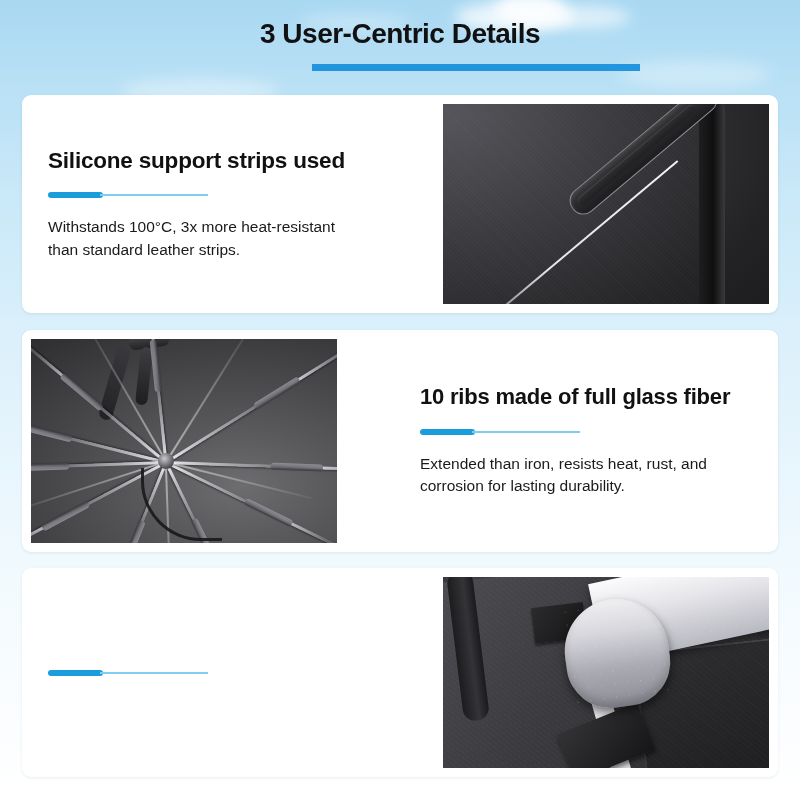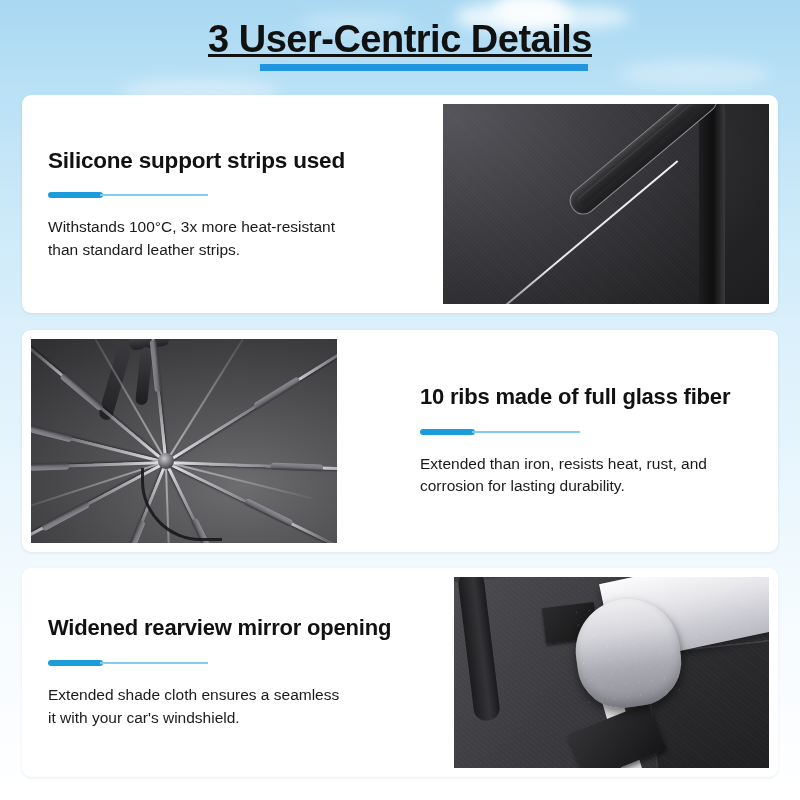--- a/index.html
+++ b/index.html
@@ -48,27 +48,26 @@
   
   .title-wrap {
     position: absolute;
     left: 0; top: 18px;
     width: 800px;
     text-align: center;
   }
   .title {
     display: inline-block;
     position: relative;
-    font-size: 38px;
+    font-size: 28px;
     font-weight: bold;
     color: #111111;
     letter-spacing: -0.5px;
     line-height: 1.12;
     white-space: nowrap;
-    text-decoration: underline;
   }
   .title-underline {
     position: absolute;
     left: 52px;
     top: 46px;
     width: 328px;
     height: 7px;
     background: #2196de;
   }
 
@@ -472,26 +471,24 @@
         </div>
       </div>
 
     </div>
   </div>
 
   <div class="card card-3">
     <div class="card-inner">
 
       <div class="text-pane">
-        <div class="card-heading">Widened rearview mirror opening</div>
         <div class="divider">
           <span class="bar-thick"></span>
           <span class="bar-thin"></span>
         </div>
-        <div class="card-body">Extended shade cloth ensures a seamless it with your car's windshield.</div>
       </div>
 
       <div class="img-pane">
         <div class="photo photo-mirror">
           <div class="shade-left"></div>
           <div class="seam"></div>
           <div class="velcro-a"></div>
           <div class="gap"></div>
           <div class="shade-right"></div>
           <div class="velcro-b"></div>

